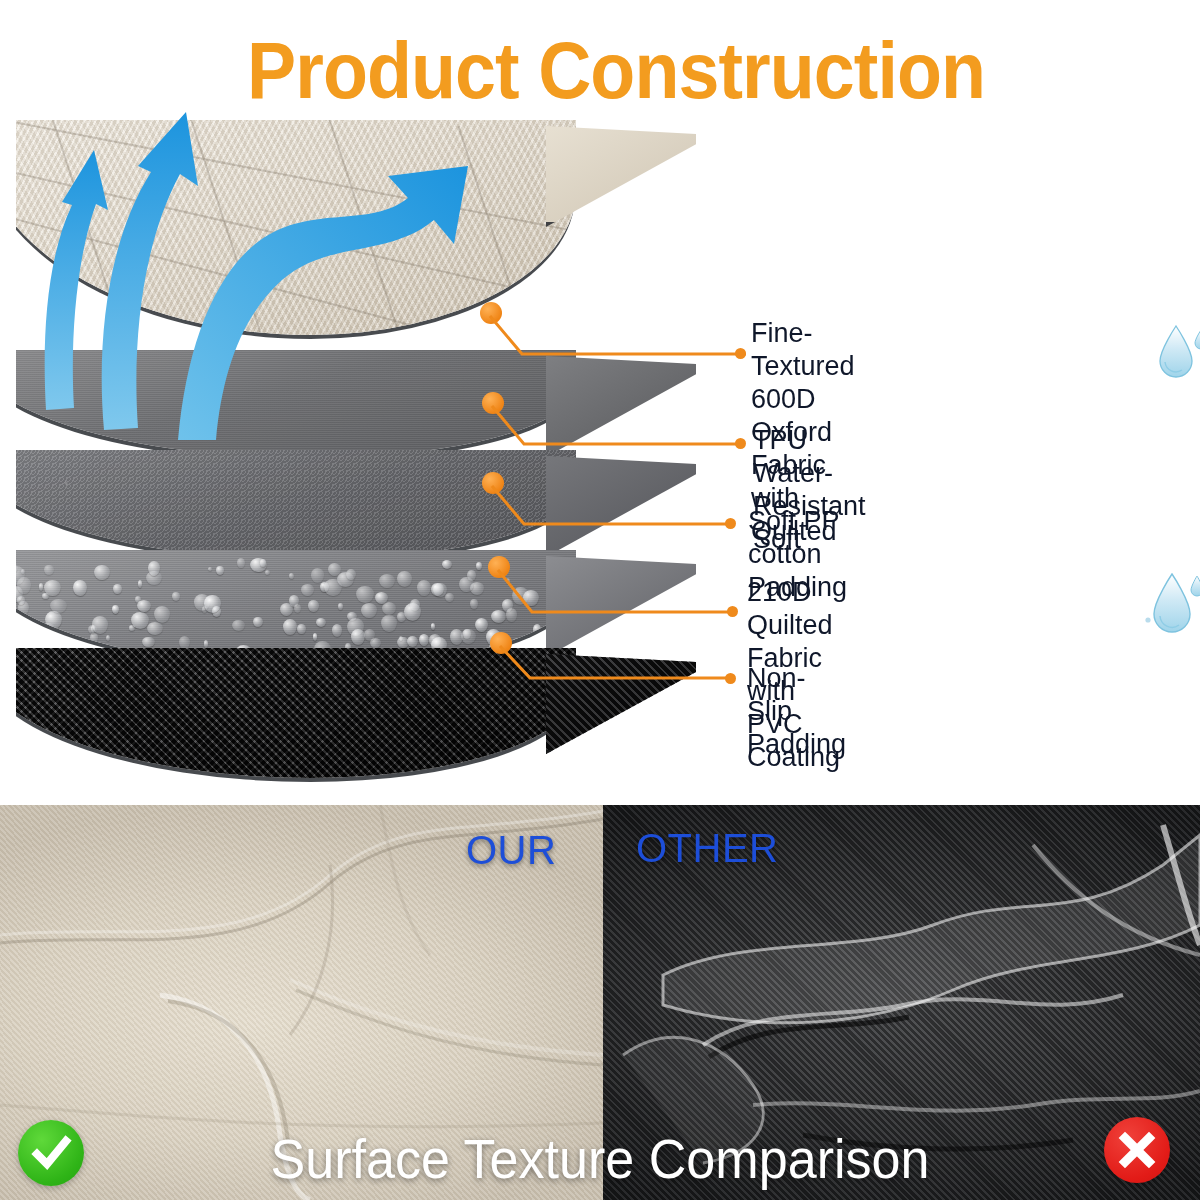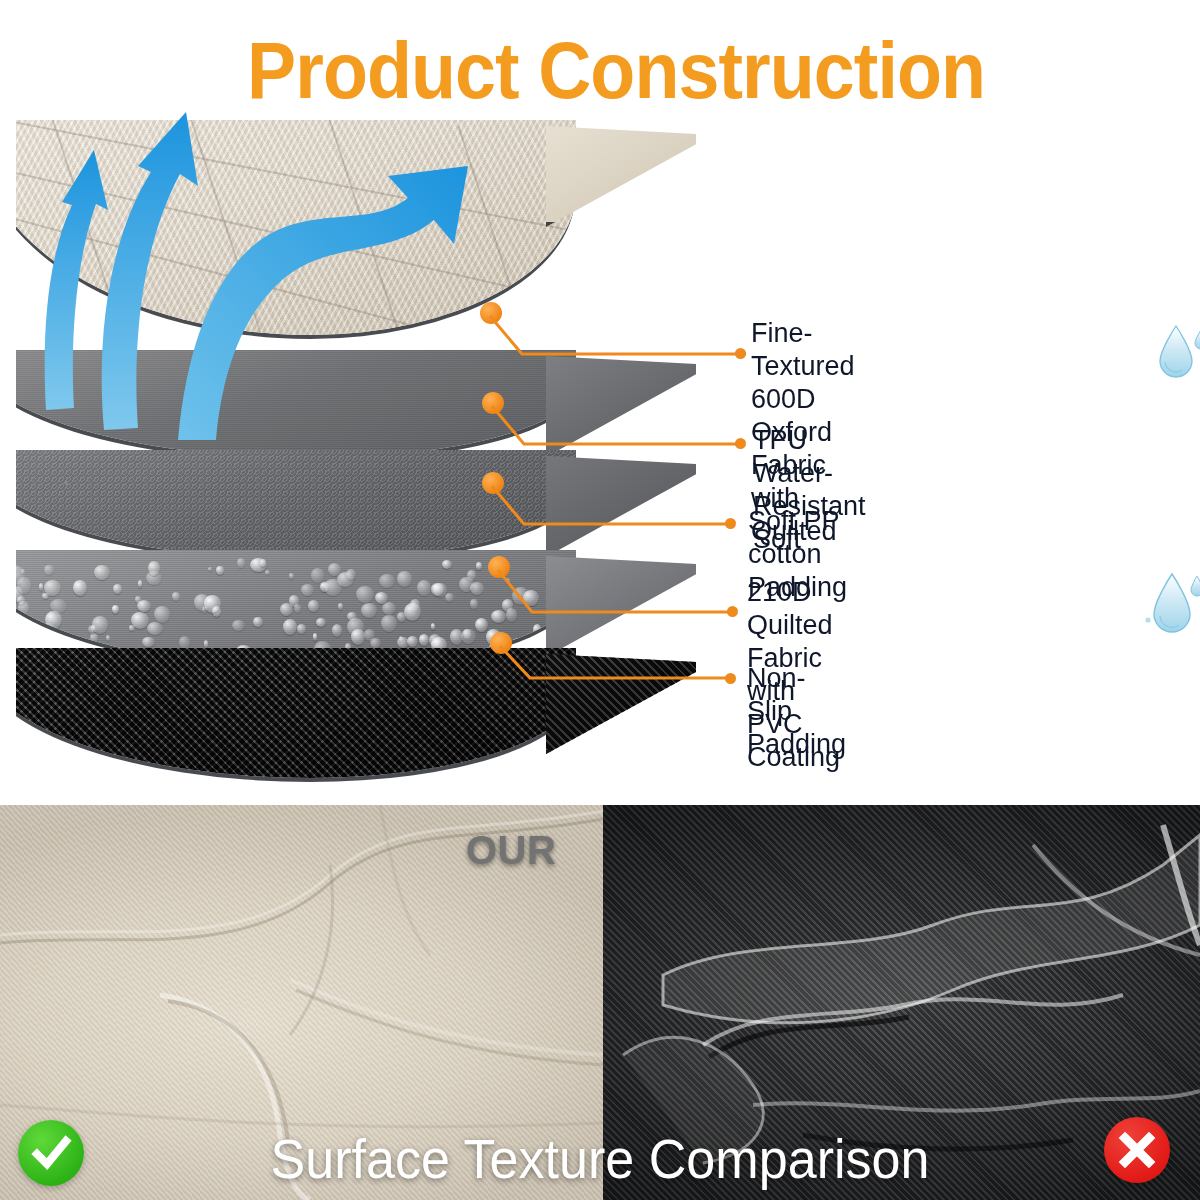--- a/index.html
+++ b/index.html
@@ -122,21 +122,21 @@
       repeating-linear-gradient(48deg,rgba(255,255,255,.16) 0 2px,rgba(150,140,122,.10) 2px 4px),
       radial-gradient(ellipse 70% 55% at 42% 55%,#e5ddcd 0%,#d9d0bf 55%,#c6bcab 100%);
   }
   .half.other{left:603px;width:597px;
     background:
       repeating-linear-gradient(45deg,rgba(255,255,255,.055) 0 2px,rgba(0,0,0,.35) 2px 5px),
       radial-gradient(ellipse 75% 60% at 50% 50%,#4a4b4d 0%,#333436 55%,#1d1e20 100%);
   }
   .creases{position:absolute;inset:0;}
 
-  .cmp-word{position:absolute;color:#737373;font-size:40px;font-weight:700;letter-spacing:.5px;
+  .cmp-word{position:absolute;color:#1d4ed8;font-size:40px;font-weight:400;letter-spacing:.5px;
     text-shadow:0 2px 5px rgba(0,0,0,.45);}
   #word-our{left:466px;top:828px;}
   #word-other{left:636px;top:826px;}
 
   .vs{position:absolute;left:551px;top:967px;width:96px;height:96px;border-radius:50%;
     background:radial-gradient(circle at 35% 30%,#fa8c3c,#ef6a1c 70%,#e15f14 100%);
     display:flex;align-items:center;justify-content:center;
     color:#fff;font-size:49px;font-weight:700;letter-spacing:-1px;
     box-shadow:0 2px 8px rgba(0,0,0,.28);}
 
@@ -450,20 +450,21 @@
         <path d="M106 252 C166 212 236 227 306 212" fill="none" stroke="rgba(0,0,0,.55)" stroke-width="5"></path>
         <path d="M20 250 C70 215 120 236 150 280 C176 318 150 350 100 358" fill="rgba(255,255,255,.07)" stroke="rgba(255,255,255,.45)" stroke-width="3"></path>
         <path d="M150 300 C240 292 330 316 430 300 C500 288 550 300 597 286" fill="none" stroke="rgba(255,255,255,.38)" stroke-width="4"></path>
         <path d="M430 40 C470 90 520 130 597 150" fill="none" stroke="rgba(255,255,255,.42)" stroke-width="4"></path>
         <path d="M560 20 C575 70 585 110 597 140" fill="none" stroke="rgba(255,255,255,.60)" stroke-width="6"></path>
         <path d="M200 330 C280 345 380 350 470 335" fill="none" stroke="rgba(0,0,0,.45)" stroke-width="5"></path>
       </svg>
     </div>
 
     <div class="cmp-word" id="word-our" style="top:23px;left:466px;">OUR</div>
+    <div class="cmp-word" id="word-other" style="top:21px;left:636px;">OTHER</div>
 
 
     <div class="badge" id="badge-check" style="top:315px;">
       <svg width="44" height="44" viewBox="0 0 44 44">
         <path d="M8 23 L18 33 L37 10" fill="none" stroke="#fff" stroke-width="8" stroke-linecap="square" stroke-linejoin="miter"></path>
       </svg>
     </div>
 
     <div class="badge" id="badge-x" style="top:312px;">
       <svg width="40" height="40" viewBox="0 0 40 40">

